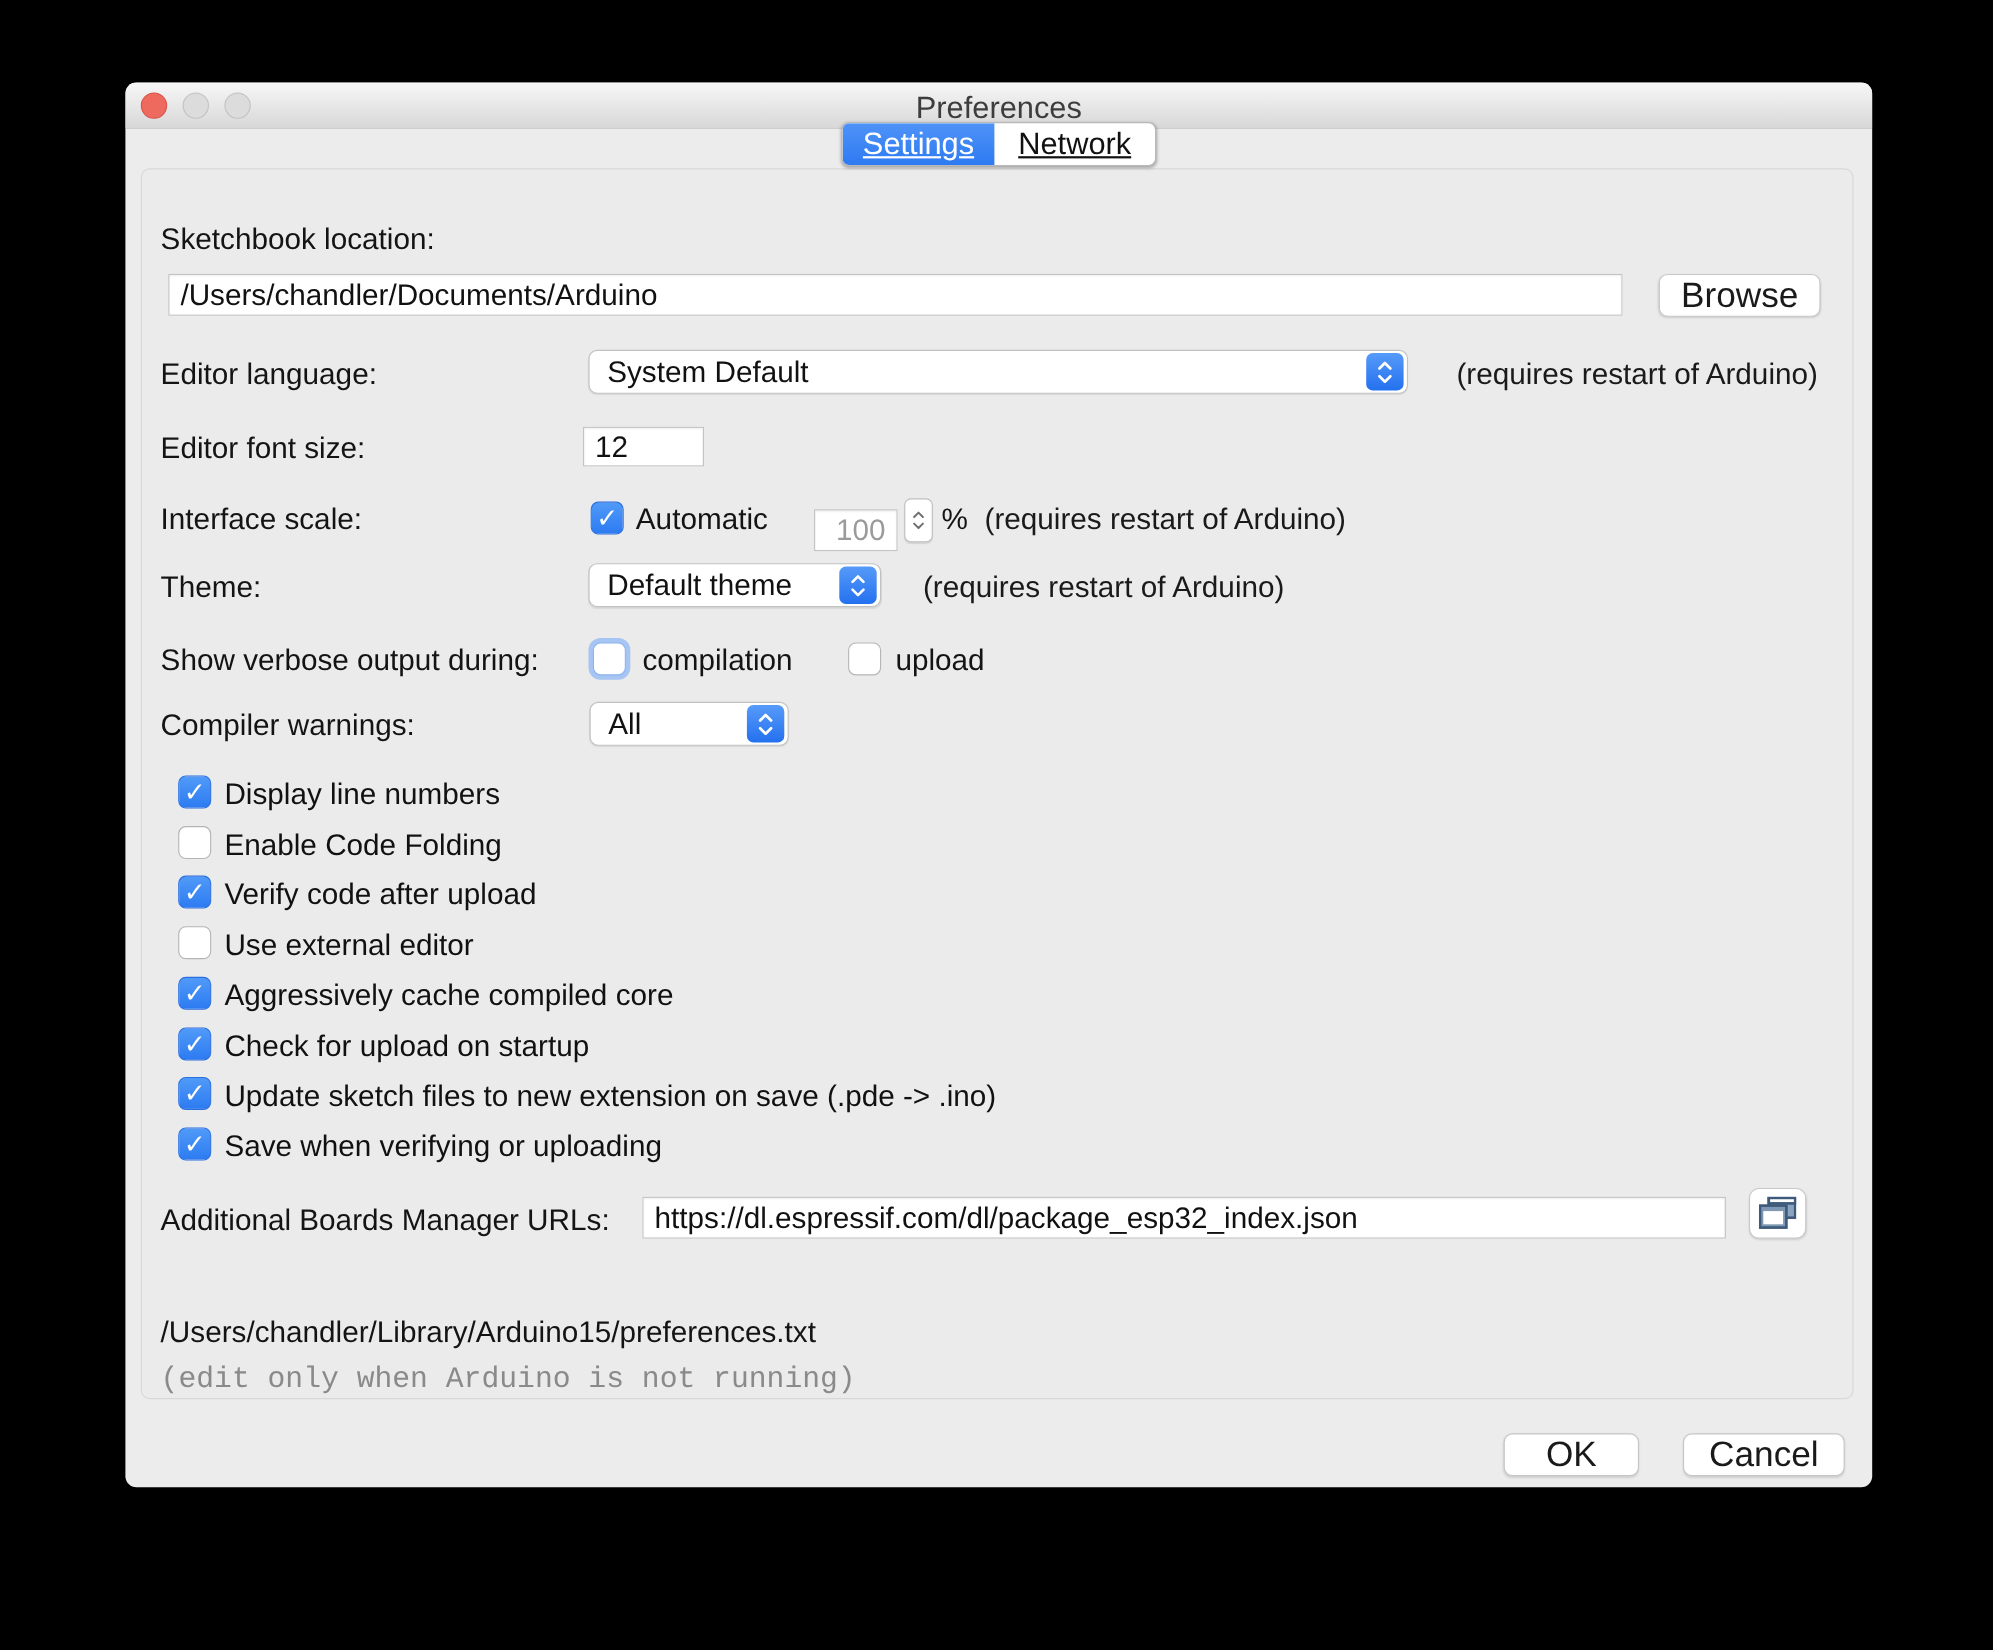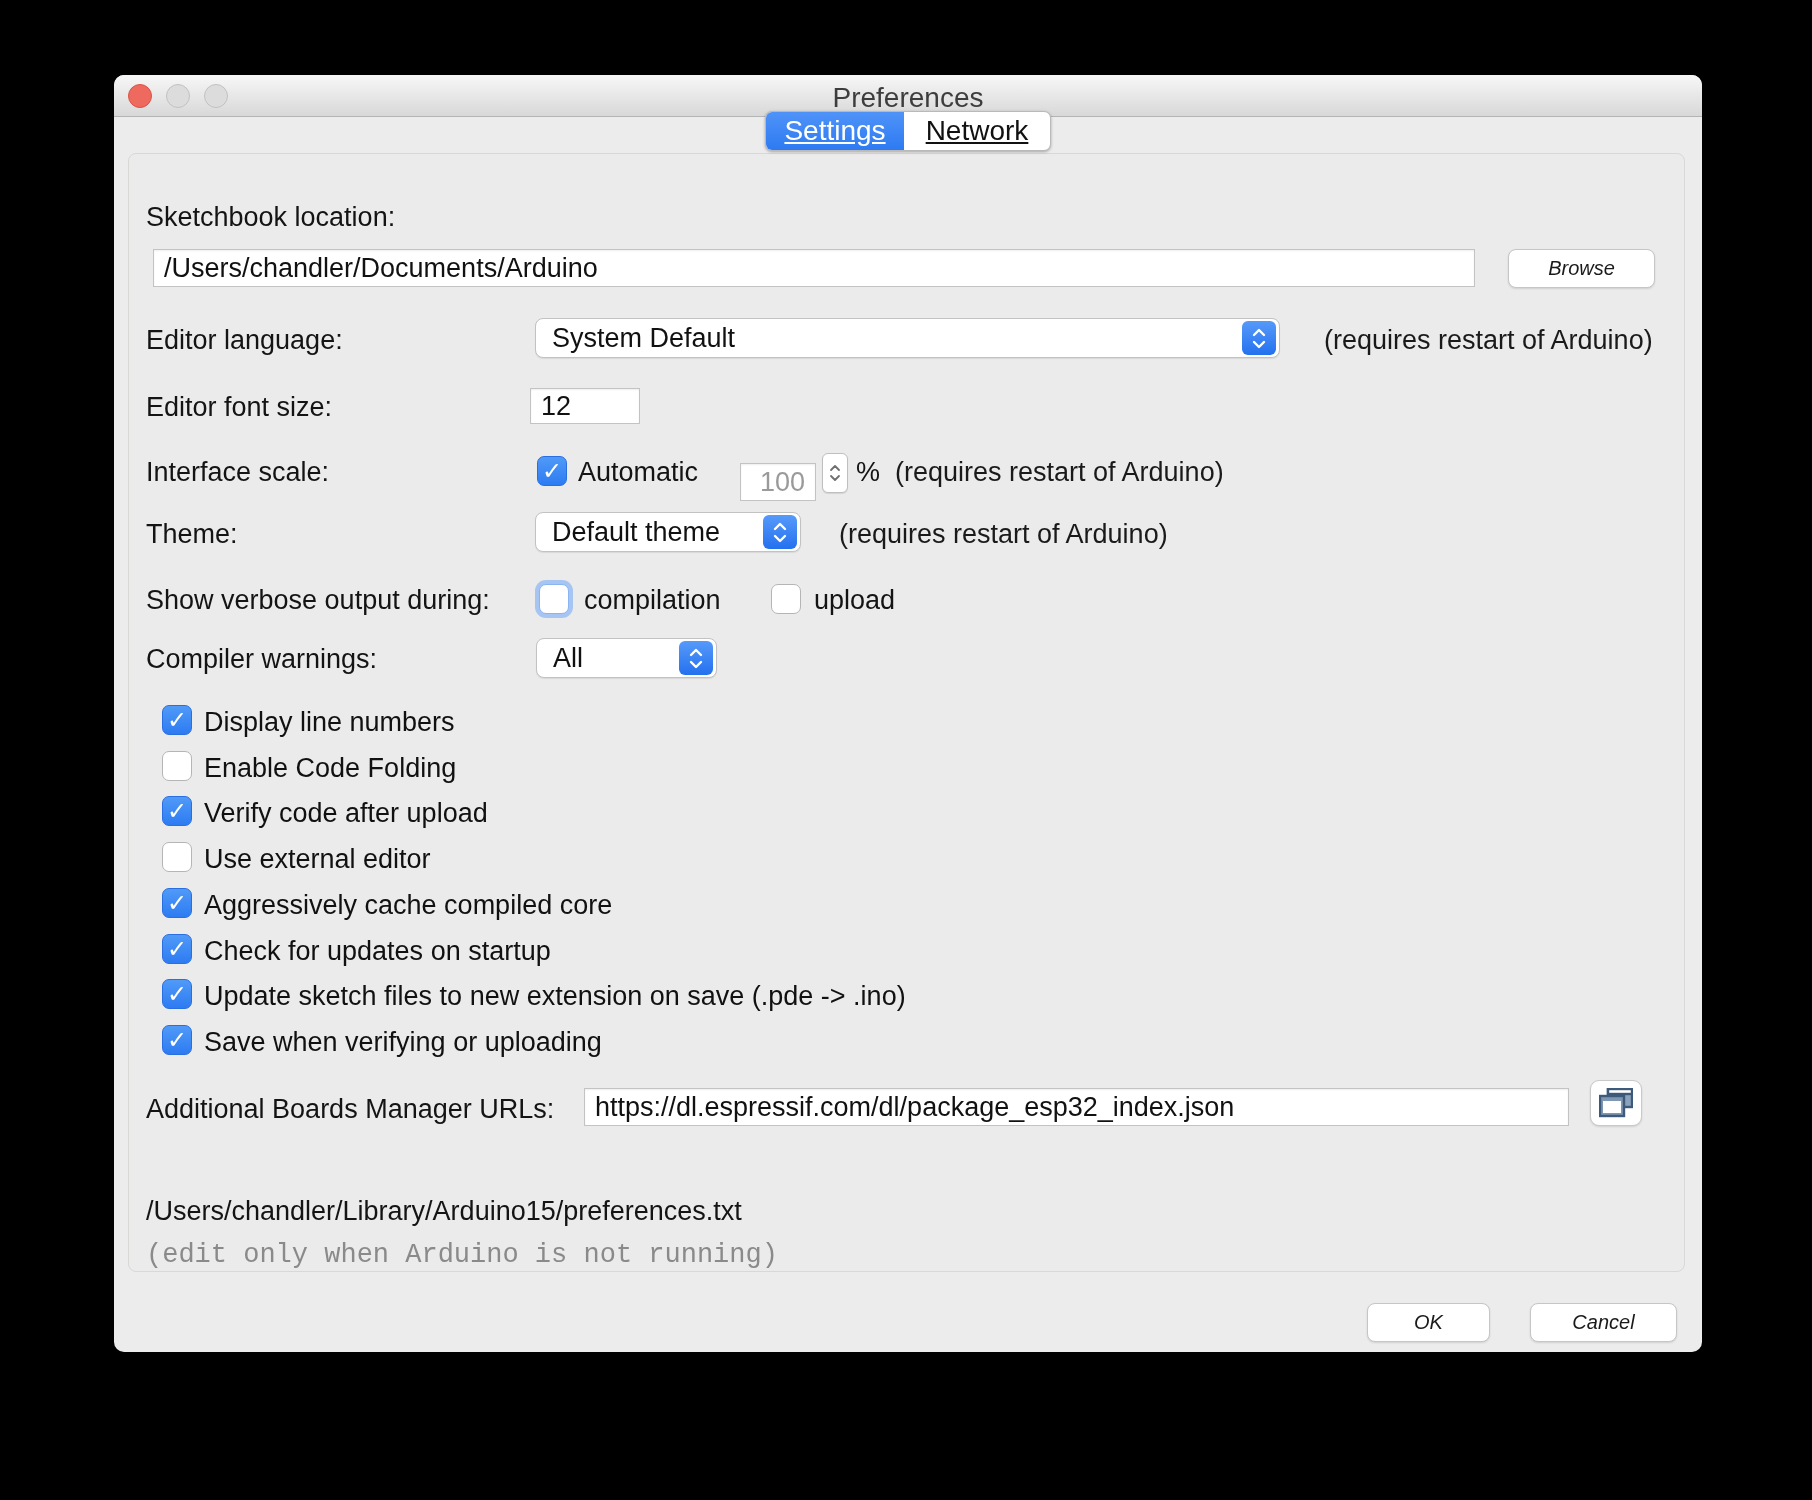--- a/index.html
+++ b/index.html
@@ -50,22 +50,22 @@
   .tfield {
     position: absolute; background: #fff; border: 1px solid #c3c3c3;
     font-size: 27px; color: #111; padding: 0 10px;
     font-family: "Liberation Sans", "DejaVu Sans", sans-serif;
     box-shadow: inset 0 1px 2px rgba(0,0,0,.07); outline: none;
   }
   .tfield.dim { color: #9a9a9a; text-align: right; }
 
   .btn {
     position: absolute; background: #fff; border: 1px solid #c6c6c6; border-radius: 8px;
-    font-size: 20px; color: #1a1a1a; display: flex; align-items: center; justify-content: center;
-    box-shadow: 0 1px 2px rgba(0,0,0,.12); cursor: default; white-space: nowrap; font-style: italic;
+    font-size: 32px; color: #1a1a1a; display: flex; align-items: center; justify-content: center;
+    box-shadow: 0 1px 2px rgba(0,0,0,.12); cursor: default; white-space: nowrap;
   }
 
   .dropdown {
     position: absolute; background: #fff; border: 1px solid #c2c2c2; border-radius: 8px;
     display: flex; align-items: center; box-shadow: 0 1px 1px rgba(0,0,0,.08);
   }
   .dropdown .dd-text { font-size: 27px; padding-left: 16px; flex: 1; white-space: nowrap; overflow: hidden; }
   .dd-stepper {
     width: 34px; height: 34px; margin-right: 3px; border-radius: 6px;
     background: linear-gradient(#569af9, #2471ef);
@@ -212,21 +212,21 @@
       <div class="cb-row" style="top: 767px;">
     <span class="cb"></span>
     <span class="cb-label">Use external editor</span>
   </div>
       <div class="cb-row" style="top: 813px;">
     <span class="cb on"></span>
     <span class="cb-label">Aggressively cache compiled core</span>
   </div>
       <div class="cb-row" style="top: 859px;">
     <span class="cb on"></span>
-    <span class="cb-label">Check for updates on startup</span>
+    <span class="cb-label">Check for upload on startup</span>
   </div>
       <div class="cb-row" style="top: 904px;">
     <span class="cb on"></span>
     <span class="cb-label">Update sketch files to new extension on save (.pde -&gt; .ino)</span>
   </div>
       <div class="cb-row" style="top: 950px;">
     <span class="cb on"></span>
     <span class="cb-label">Save when verifying or uploading</span>
   </div>
     </div>

